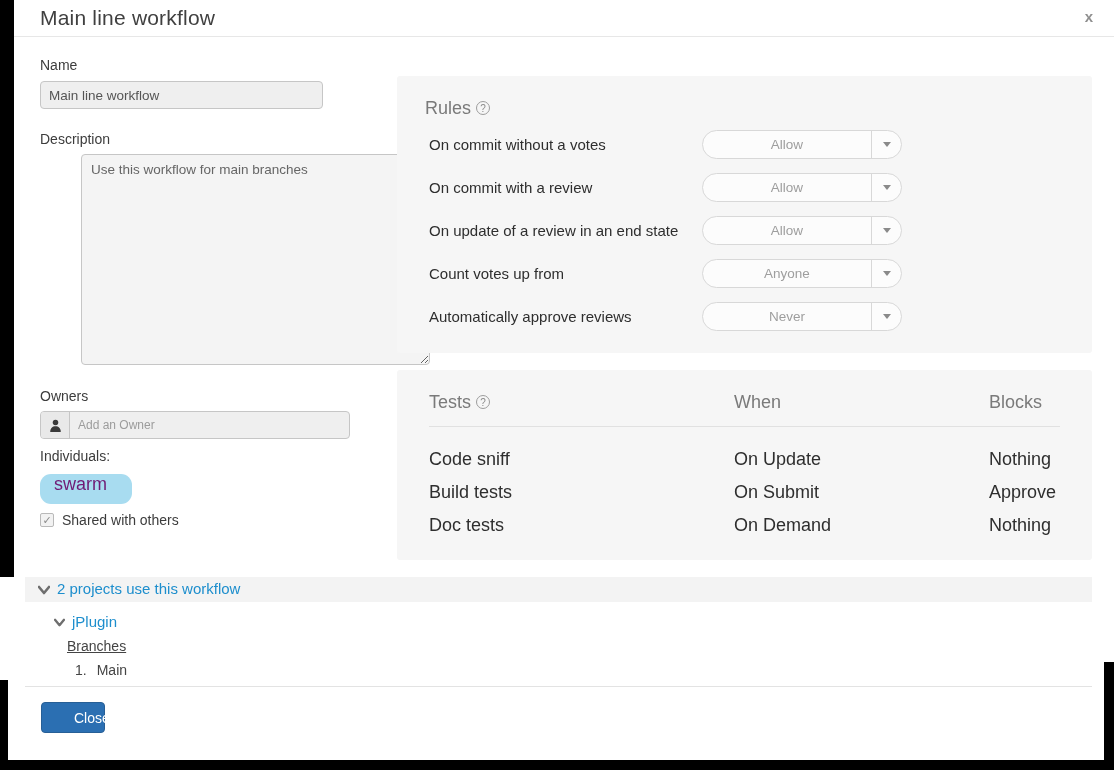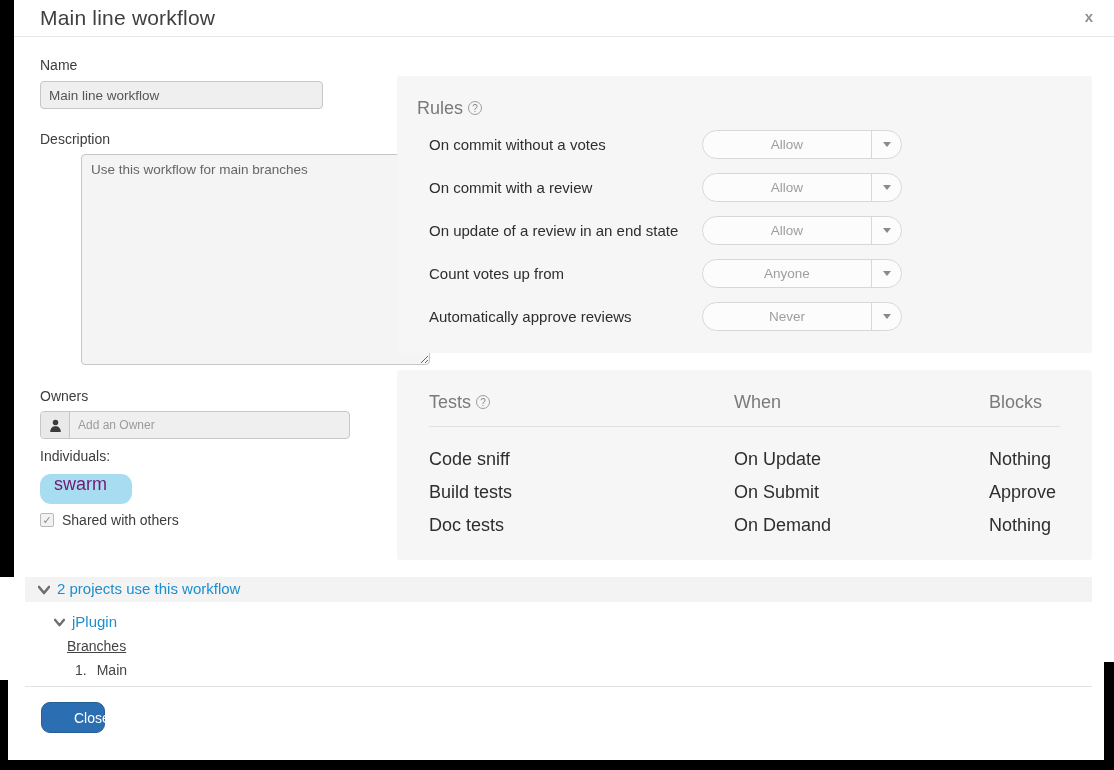--- a/index.html
+++ b/index.html
@@ -44,21 +44,21 @@
   .chk-label { margin-left:8px; font-size:14px; color:#3c3c3c; }
 
   
   .panel { position:absolute; left:397px; width:695px; background:#f6f6f6; border-radius:3px; }
   #rules-panel { top:76px; height:277px; }
   #tests-panel { top:370px; height:190px; }
   .panel-heading { font-size:18px; color:#7a7a7a; }
   .help-icon { display:inline-block; width:14px; height:14px; border:1px solid #9d9d9d; border-radius:50%;
     color:#8a8a8a; font-size:10px; line-height:13px; text-align:center; vertical-align:2px; margin-left:5px; }
 
-  #rules-heading { position:absolute; left:20px; top:22px; }
+  #rules-heading { position:absolute; left:28px; top:22px; }
   .rule-row { position:absolute; left:32px; right:30px; height:30px; }
   .rule-label { font-size:15px; color:#2e2e2e; line-height:30px; }
   .dropdown { position:absolute; left:273px; top:0; width:200px; height:29px; display:flex;
     background:#fcfcfc; border:1px solid #d8d8d8; border-radius:15px; overflow:hidden; cursor:pointer; }
   .dropdown-value { flex:1; text-align:center; font-size:13.5px; color:#9e9e9e; line-height:27px; }
   .dropdown-caret { width:30px; border-left:1px solid #d8d8d8; display:flex; align-items:center; justify-content:center; }
   .caret-glyph { width:0; height:0; border-left:4px solid transparent; border-right:4px solid transparent; border-top:5px solid #8a8a8a; }
 
   .tests-col-when { position:absolute; left:305px; }
   .tests-col-blocks { position:absolute; left:560px; }
@@ -71,21 +71,21 @@
   .projects-header { position:absolute; left:0; top:0; width:100%; height:25px; background:#f3f3f3; cursor:pointer; }
   .projects-link { position:absolute; left:32px; top:3px; font-size:15px; color:#1d8ecd; }
   .chev { position:absolute; width:12px; height:12px; }
   .chev svg { display:block; }
   .proj-name { position:absolute; left:47px; top:36px; font-size:15px; color:#1d8ecd; cursor:pointer; }
   .branches-link { position:absolute; left:42px; top:61px; font-size:14px; color:#444; text-decoration:underline; cursor:pointer; }
   .branch-row { position:absolute; left:50px; top:85px; font-size:14px; color:#444; }
   .branch-name { margin-left:10px; }
 
   .close-btn { position:absolute; left:41px; top:702px; width:64px; height:31px; background:#2b6fb2;
-    border:1px solid #275f96; border-radius:9px; color:#fff; font-family:"Liberation Sans", sans-serif;
+    border:1px solid #275f96; border-radius:4px; color:#fff; font-family:"Liberation Sans", sans-serif;
     font-size:14px; cursor:pointer;padding-left:32px; }
 </style>
 </head>
 <body>
 
 <div class="screen">
 
   <div class="edge edge-left"></div>
   <div class="edge edge-left-bottom"></div>
   <div class="edge edge-bottom"></div>

